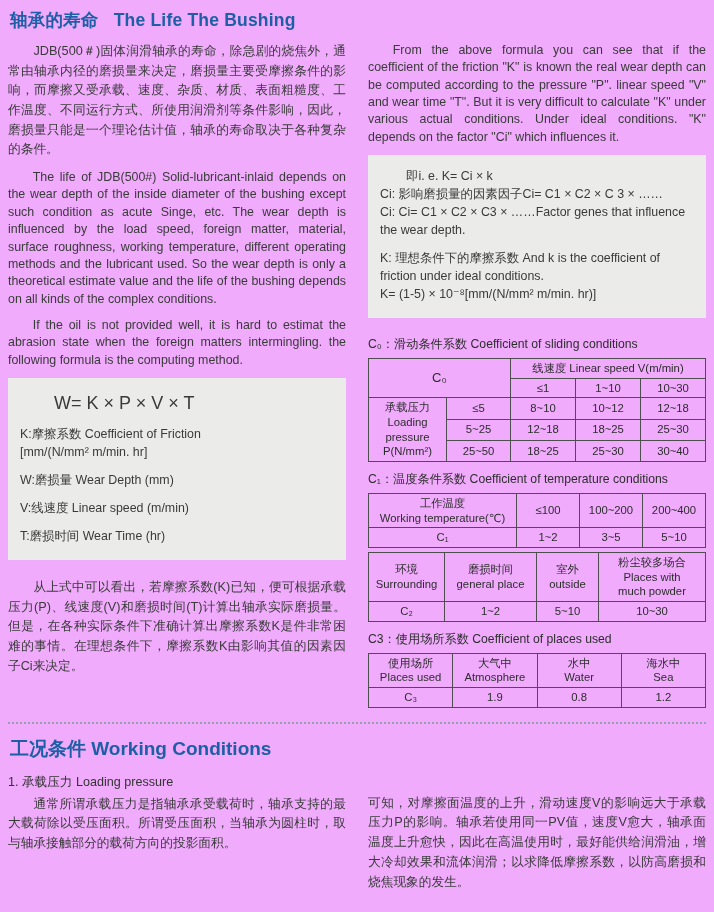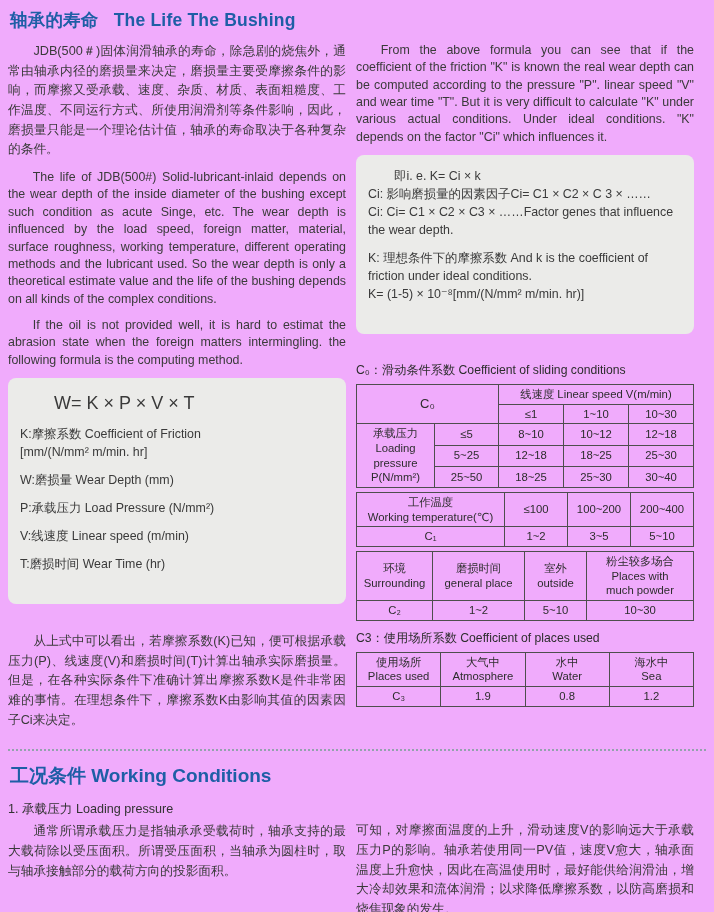--- a/index.html
+++ b/index.html
@@ -2,27 +2,27 @@
 <html><head>
 <meta charset="utf-8">
 <style>
   html,body { margin:0; padding:0; background:#ffffff; }
   body { font-family:"Liberation Sans","DejaVu Sans",sans-serif; color:#3a3a3a; }
   .page { width:714px; height:912px; box-sizing:border-box; padding:6px 8px 0 8px;
           background:#f0abfc; overflow:hidden; position:relative; }
   h1.title { color:#1e5ea6; font-size:17.5px; font-weight:bold; margin:2px 0 10px 2px;
              letter-spacing:.2px; white-space:pre; }
   h2.sec2 { color:#1e5ea6; font-size:19px; font-weight:bold; margin:12px 0 10px 2px; }
-  .cols { display:flex; gap:10px; }
+  .cols { display:flex; gap:22px; }
   .col { width:338px; flex:0 0 338px; }
   p { margin:0 0 9px; text-align:justify; }
   p.en { font-size:12.4px; line-height:1.40; }
   p.cn { font-size:12.7px; line-height:1.55; }
   .indent { text-indent:2em; }
-  .graybox { background:#ebebe9; padding:13px 14px 30px 12px; margin:6px 0 28px;border-radius:8px; }
+  .graybox { background:#ebebe9; padding:13px 14px 14px 12px; margin:6px 0 18px; }
   .graybox .line { font-size:12.4px; line-height:1.45; }
   .graybox .formula { margin:2px 0 12px 34px; font-size:18px; }
   .graybox .ind { margin-left:26px; }
   .graybox .sp { margin-top:10px; }
   .tbl-h { font-size:12.2px; color:#2d2d2d; margin:9px 0 5px 0; }
   table { border-collapse:collapse; width:100%; table-layout:fixed; margin:0 0 4px; }
   td { border:1px solid #4e4e4e; text-align:center; vertical-align:middle;
        font-size:11.3px; color:#2d2d2d; padding:2px 2px; line-height:1.3; }
   td.pre { white-space:pre-line; }
   td.big { font-size:13px; }
@@ -41,21 +41,20 @@
     <div class="col">
       <p class="cn indent">JDB(500＃)固体润滑轴承的寿命，除急剧的烧焦外，通常由轴承内径的磨损量来决定，磨损量主要受摩擦条件的影响，而摩擦又受承载、速度、杂质、材质、表面粗糙度、工作温度、不同运行方式、所使用润滑剂等条件影响，因此，磨损量只能是一个理论估计值，轴承的寿命取决于各种复杂的条件。</p>
       <p class="en indent">The life of JDB(500#) Solid-lubricant-inlaid depends on the wear depth of the inside diameter of the bushing except such condition as acute Singe, etc. The wear depth is influenced by the load speed, foreign matter, material, surface roughness, working temperature, different operating methods and the lubricant used. So the wear depth is only a theoretical estimate value and the life of the bushing depends on all kinds of the complex conditions.</p>
       <p class="en indent">If the oil is not provided well, it is hard to estimat the abrasion state when the foreign matters intermingling. the following formula is the computing method.</p>
 
       <div class="graybox">
         <div class="formula">W= K × P × V × T</div>
         <div class="line">K:摩擦系数 Coefficient of Friction</div>
         <div class="line">[mm/(N/mm² m/min. hr]</div>
         <div class="line sp">W:磨损量 Wear Depth (mm)</div>
-        <div class="line sp">P:承载压力 Load Pressure (N/mm²)</div>
         <div class="line sp">V:线速度 Linear speed (m/min)</div>
         <div class="line sp">T:磨损时间 Wear Time (hr)</div>
       </div>
 
       <p class="cn indent">从上式中可以看出，若摩擦系数(K)已知，便可根据承载压力(P)、线速度(V)和磨损时间(T)计算出轴承实际磨损量。但是，在各种实际条件下准确计算出摩擦系数K是件非常困难的事情。在理想条件下，摩擦系数K由影响其值的因素因子Ci来决定。</p>
     </div>
 
     <div class="col">
       <p class="en indent">From the above formula you can see that if the coefficient of the friction "K" is known the real wear depth can be computed according to the pressure "P". linear speed "V" and wear time "T". But it is very difficult to calculate "K" under various actual conditions. Under ideal conditions. "K" depends on the factor "Ci" which influences it.</p>
 
@@ -104,20 +103,21 @@
         </tr>
         <tr>
           <td>25~50</td>
           <td>18~25</td>
           <td>25~30</td>
           <td>30~40</td>
         </tr>
       </tbody>
         </table>
 
+      <div class="tbl-h">C₁：温度条件系数 Coefficient of temperature conditions</div>
       <table>
         <colgroup>
             <col style="width:148px">
             <col>
             <col>
             <col>
           </colgroup>
         <tbody>
             <tr>
           <td class="pre">工作温度

